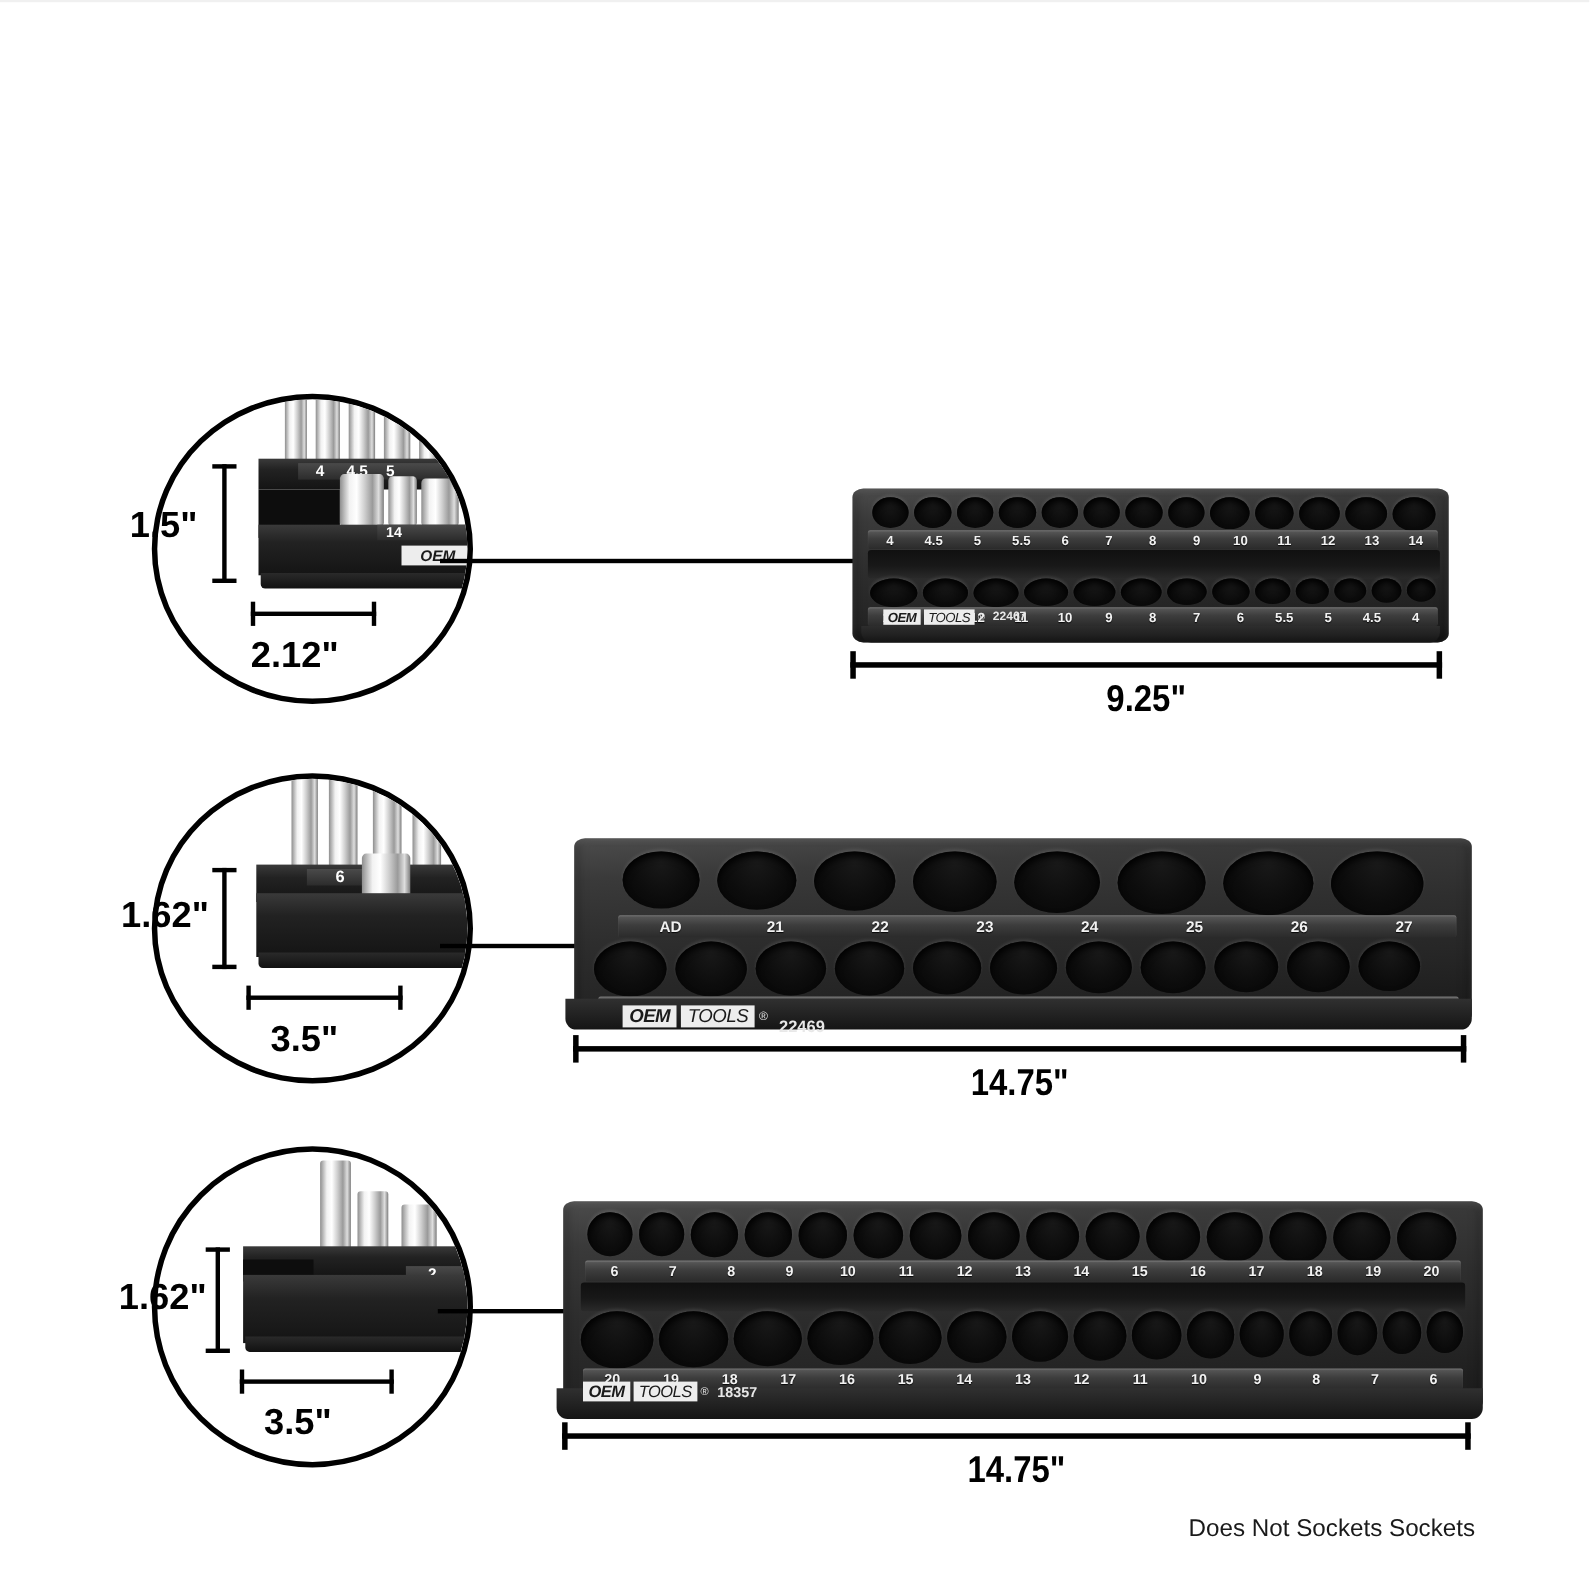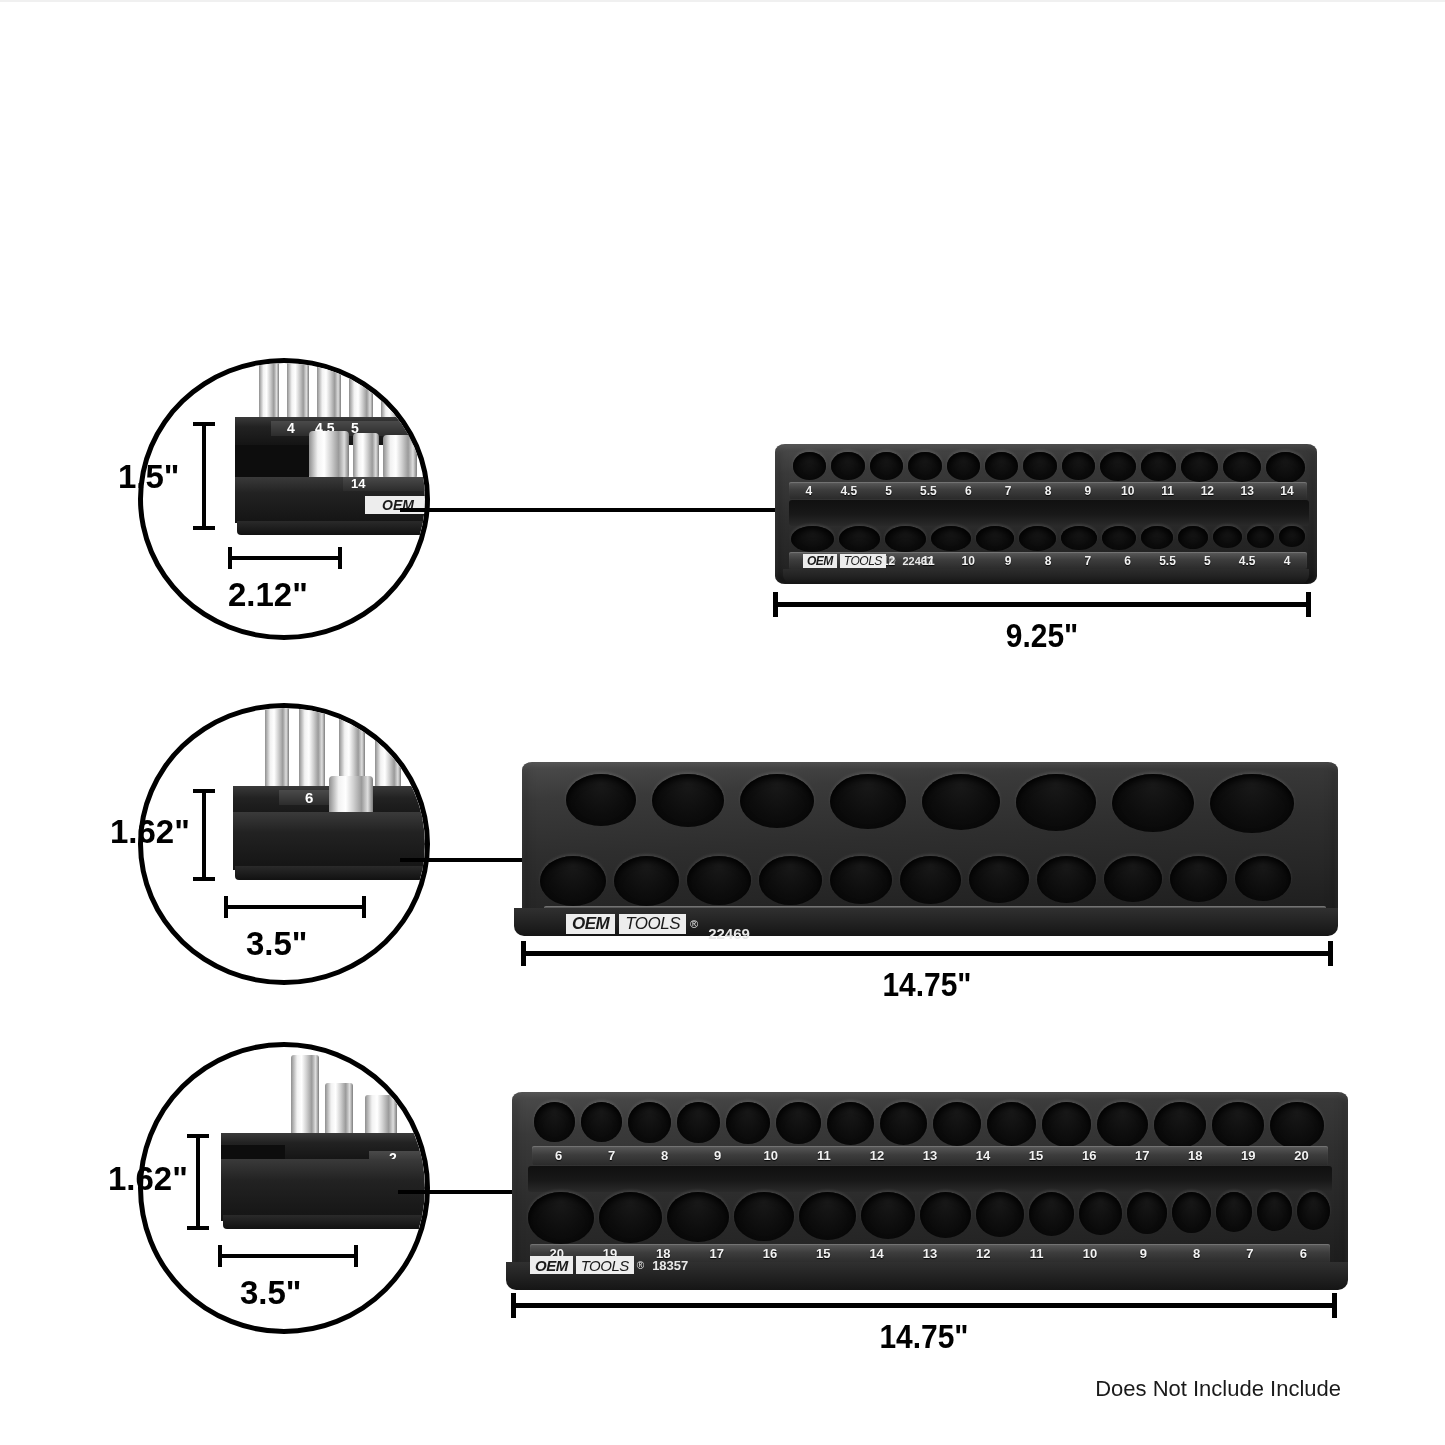--- a/index.html
+++ b/index.html
@@ -282,20 +282,30 @@
     <div class="tray-shape"></div>
     <div class="holes" style="left:44px;top:12px;width:750px;gap:16px;">
       <div class="hole" style="width:70px;height:52px;"></div>
       <div class="hole" style="width:72px;height:53px;"></div>
       <div class="hole" style="width:74px;height:54px;"></div>
       <div class="hole" style="width:76px;height:55px;"></div>
       <div class="hole" style="width:78px;height:56px;"></div>
       <div class="hole" style="width:80px;height:57px;"></div>
       <div class="hole" style="width:82px;height:58px;"></div>
       <div class="hole" style="width:84px;height:59px;"></div>
+    </div>
+    <div class="labelbar" style="left:40px;top:70px;width:762px;height:20px;font-size:14px;">
+      <span>AD</span>
+      <span>21</span>
+      <span>22</span>
+      <span>23</span>
+      <span>24</span>
+      <span>25</span>
+      <span>26</span>
+      <span>27</span>
     </div>
     <div class="holes" style="left:18px;top:94px;width:780px;gap:8px;">
       <div class="hole" style="width:66px;height:50px;"></div>
       <div class="hole" style="width:65px;height:50px;"></div>
       <div class="hole" style="width:64px;height:49px;"></div>
       <div class="hole" style="width:63px;height:49px;"></div>
       <div class="hole" style="width:62px;height:48px;"></div>
       <div class="hole" style="width:61px;height:48px;"></div>
       <div class="hole" style="width:60px;height:47px;"></div>
       <div class="hole" style="width:59px;height:47px;"></div>
@@ -427,14 +437,14 @@
     <span class="oem" style="font-size:15px;padding:0 5px;height:18px;">OEM</span>
     <span class="tools" style="font-size:15px;padding:0 5px;height:18px;">TOOLS</span>
     <span class="reg" style="font-size:10px;">®</span>
     <span class="pn" style="font-size:13px;margin-left:5px;">18357</span>
   </div>
   <div class="widthdim" style="left:511px;top:1303px;width:826px;">
     <div class="bar" style="width:826px;"></div>
     <div class="txt">14.75"</div>
   </div>
 
-  <div class="footnote">Does Not Include Include</div>
+  <div class="footnote">Does Not Sockets Sockets</div>
 </div>
 
 </body></html>

